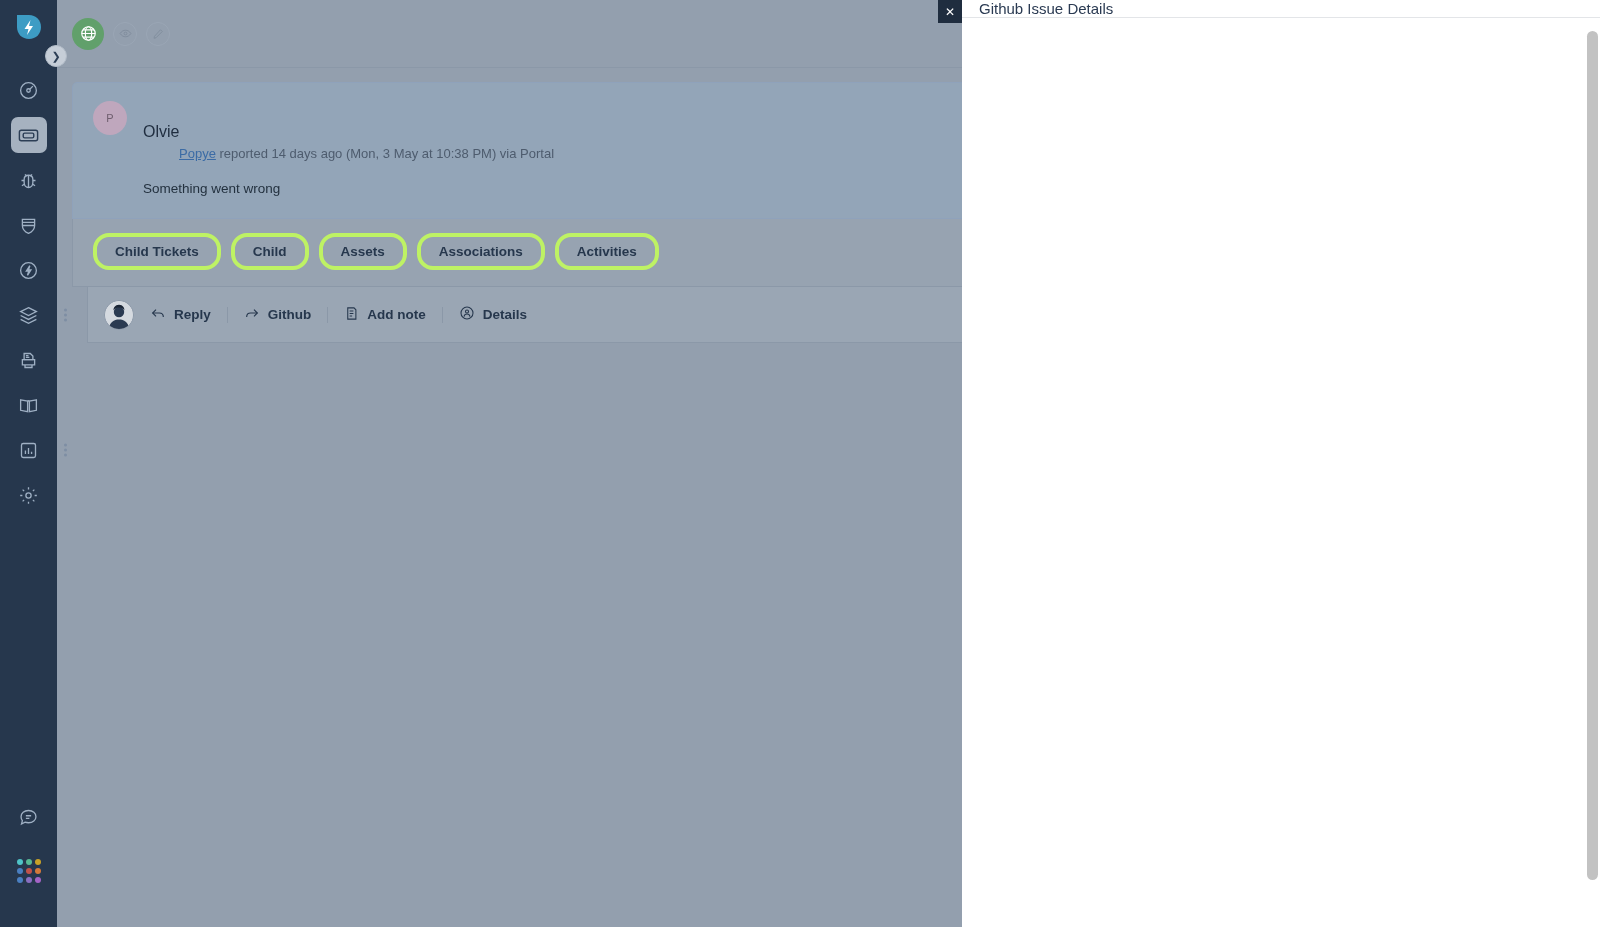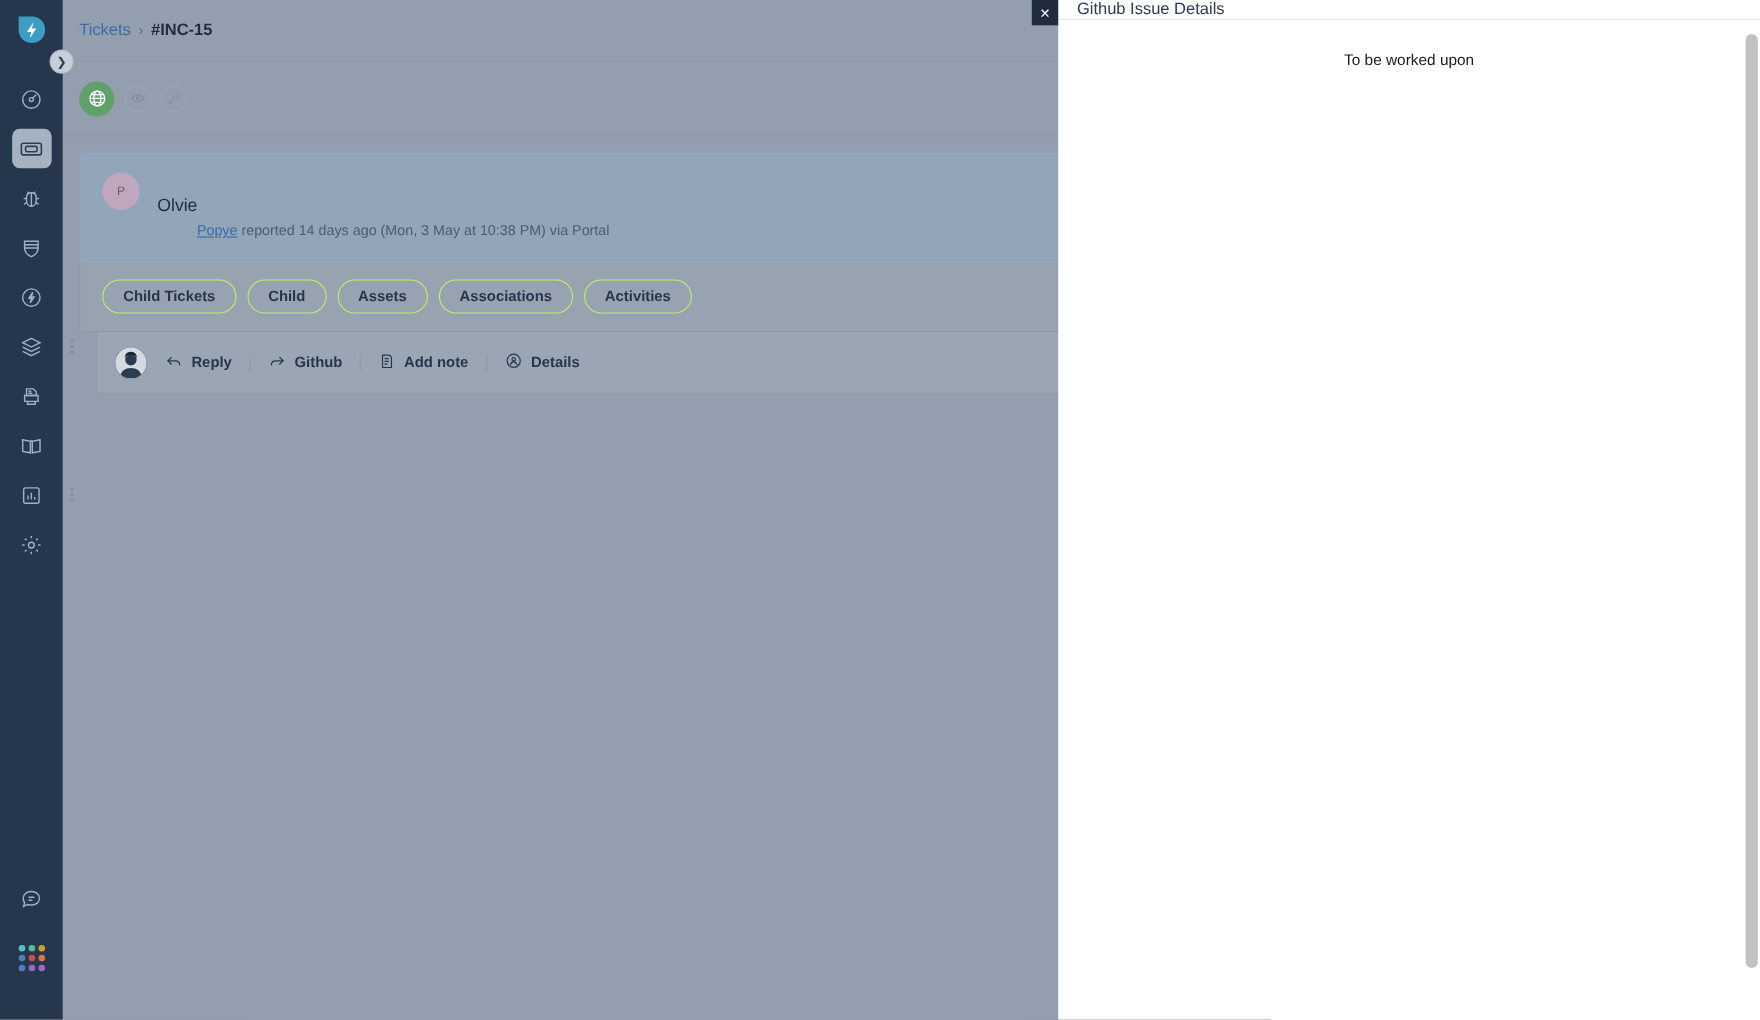--- a/index.html
+++ b/index.html
@@ -106,21 +106,21 @@
   .msg-body { margin-top: 20px; margin-left: 50px; font-size: 13.5px; color: #23313f; }
 
   .tabs-strip {
     background: #97a3b1;
     border: 1px solid #8b98a8; border-top: none;
     width: 1520px;
     padding: 14px 20px 16px 20px;
     display: flex; gap: 10px; align-items: center;
   }
   .pill {
-    border: 1px solid #bef264; border-radius: 16px;
+    border: 4px solid #bef264; border-radius: 16px;
     padding: 7px 18px; font-size: 13.5px; color: #26374d;
     font-weight: bold; background: transparent; white-space: nowrap;
   }
 
   
   .reply-bar {
     margin-left: 15px; width: 1520px;
     background: #9aa6b4;
     border: 1px solid #8b98a8; border-top: none;
     height: 56px; display: flex; align-items: center; padding-left: 16px;
@@ -295,25 +295,20 @@
       </div>
 
     </nav>
 
     <div class="collapse-btn">
       <span>❯</span>
     </div>
 
     <section class="main">
 
-      <div class="breadcrumb-bar">
-        <span class="crumb-link">Tickets</span>
-        <span class="crumb-sep">›</span>
-        <span class="crumb-current">#INC-15</span>
-      </div>
 
       <div class="tools-bar">
         <div class="chan-badge">
           <svg width="19" height="19" viewBox="0 0 24 24" fill="none" stroke="#ffffff" stroke-width="1.5">
             <circle cx="12" cy="12" r="8.5"></circle>
             <ellipse cx="12" cy="12" rx="4" ry="8.5"></ellipse>
             <path d="M3.5 12 L20.5 12 M5 7.5 L19 7.5 M5 16.5 L19 16.5"></path>
           </svg>
         </div>
         <div class="tool-circle">
@@ -334,20 +329,21 @@
         <article class="msg-card">
           <div class="msg-head">
             <div class="msg-avatar">P</div>
             <div>
               <div class="msg-name">Olvie</div>
               <div class="msg-meta">
                 <a href="#">Popye</a><span> reported 14 days ago (Mon, 3 May at 10:38 PM) via Portal</span>
               </div>
             </div>
           </div>
+          <div class="msg-body">Something went wrong</div>
         </article>
 
         <div class="tabs-strip">
           <div class="pill">Child Tickets</div>
           <div class="pill">Child</div>
           <div class="pill">Assets</div>
           <div class="pill">Associations</div>
           <div class="pill">Activities</div>
         </div>
 
@@ -413,20 +409,17 @@
   <aside class="side-panel">
 
     <div class="panel-close">
       <span>✕</span>
     </div>
 
     <div class="panel-head">
       <span class="panel-title">Github Issue Details</span>
     </div>
 
-    <div class="panel-body">
-      <div class="panel-msg">To be worked upon</div>
-    </div>
 
     <div class="panel-scroll"></div>
   </aside>
 
 </div>
 
 </body></html>

